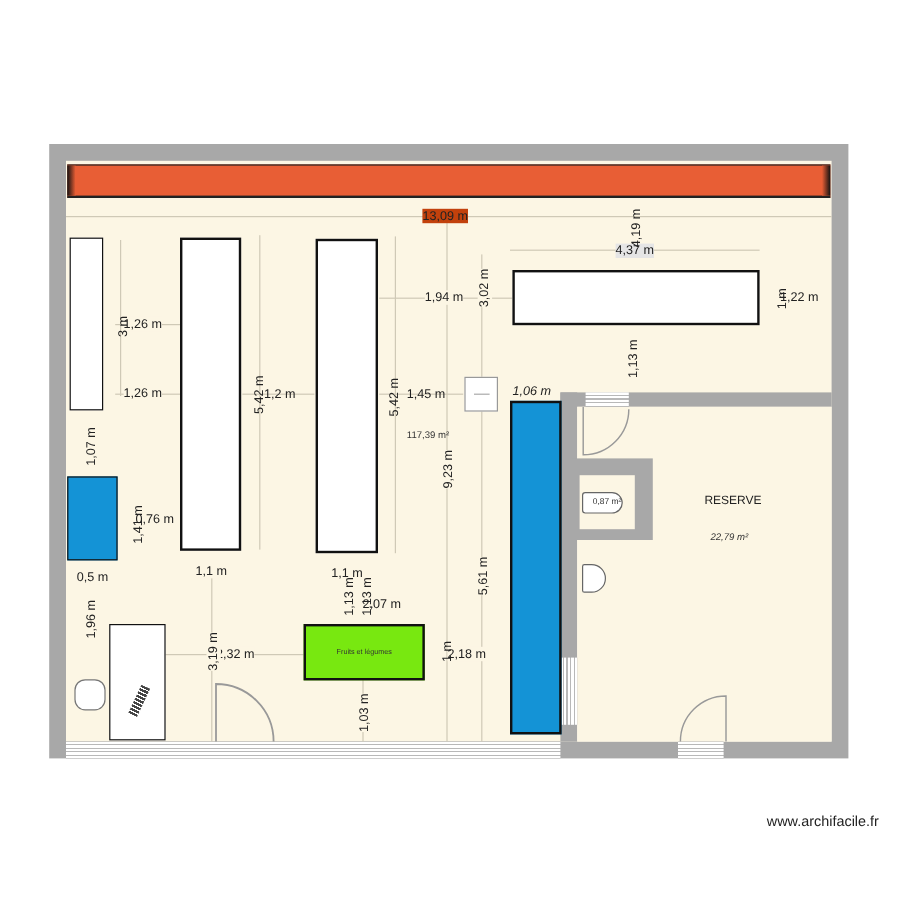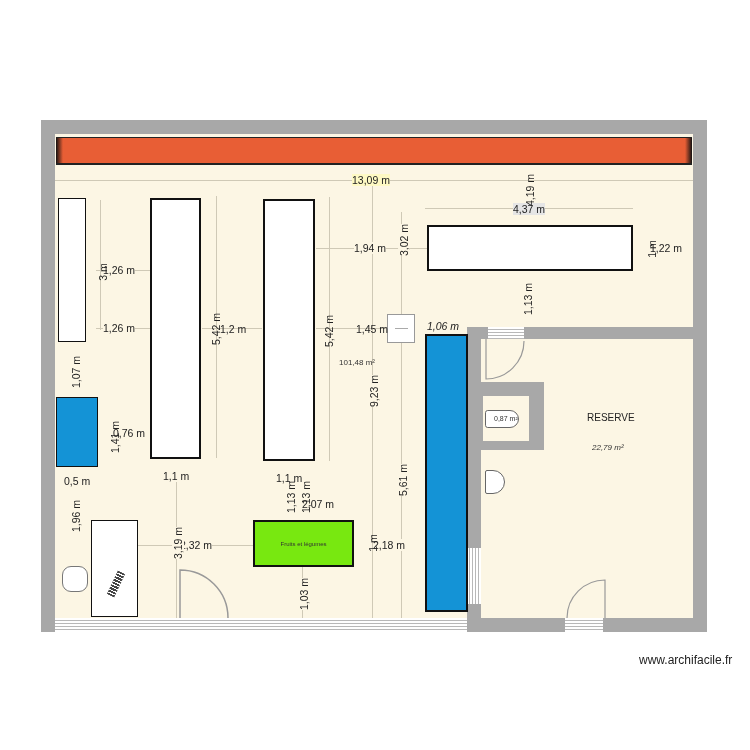--- a/index.html
+++ b/index.html
@@ -86,32 +86,32 @@
   <path d="M2 0 L2 40 A38 38 0 0 0 40 2" fill="none" stroke="#999" stroke-width="1.2"></path>
 </svg>
 <svg class="abs" style="left:563px;top:578px;" width="44" height="42">
   <path d="M42 40 L42 2 A38 38 0 0 0 4 40" fill="none" stroke="#999" stroke-width="1.2"></path>
 </svg>
 
 <div class="abs" style="left:485px;top:410px;width:34px;height:18px;border:1px solid #666;border-radius:3px 10px 10px 3px;background:#fff;box-sizing:border-box;"></div>
 <div class="abs" style="left:485px;top:470px;width:20px;height:24px;border:1px solid #666;border-radius:2px 12px 12px 2px;background:#fff;box-sizing:border-box;"></div>
 <span class="small abs" style="left:494px;top:415px;font-size:7px;">0,87 m²</span>
 
-<span class="abs small" style="left:339px;top:358px;font-size:8px;">101,48 m²</span>
+<span class="abs small" style="left:339px;top:358px;font-size:8px;">117,39 m²</span>
 <span class="abs" style="left:587px;top:412px;font-size:10px;color:#222;">RESERVE</span>
 <span class="abs small" style="left:592px;top:443px;font-style:italic;">22,79 m²</span>
 
-<span class="dim" style="left:352px;top:174px;background:#fef9c3;">13,09 m</span>
+<span class="dim" style="left:352px;top:174px;background:#c2410c;">13,09 m</span>
 <span class="dim" style="left:513px;top:203px;background:#e5e5e5;">4,37 m</span>
 <span class="dim" style="left:354px;top:242px;background:#fcf6e4;">1,94 m</span>
 <span class="dim" style="left:650px;top:242px;">1,22 m</span>
 <span class="dim" style="left:103px;top:264px;background:#fcf6e4;">1,26 m</span>
 <span class="dim" style="left:103px;top:322px;background:#fcf6e4;">1,26 m</span>
 <span class="dim" style="left:220px;top:323px;">1,2 m</span>
-<span class="dim" style="left:356px;top:323px;text-align:right;">1,45 m</span>
+<span class="dim" style="left:339px;top:323px;text-align:right;">1,45 m</span>
 <span class="dim" style="left:427px;top:320px;font-style:italic;">1,06 m</span>
 <span class="dim" style="left:113px;top:427px;background:#fcf6e4;">0,76 m</span>
 <span class="dim" style="left:64px;top:475px;background:#fcf6e4;">0,5 m</span>
 <span class="dim" style="left:163px;top:470px;background:#fcf6e4;">1,1 m</span>
 <span class="dim" style="left:276px;top:472px;">1,1 m</span>
 <span class="dim" style="left:286px;top:498px;background:#fcf6e4;margin-left:16px;">2,07 m</span>
 <span class="dim" style="left:180px;top:539px;background:#fcf6e4;">2,32 m</span>
 <span class="dim" style="left:373px;top:539px;background:#fcf6e4;">2,18 m</span>
 
 <span class="dim v" style="left:514px;top:184px;">4,19 m</span>
@@ -125,13 +125,13 @@
 <span class="dim v" style="left:99px;top:431px;">1,41 m</span>
 <span class="dim v" style="left:358px;top:385px;background:#fcf6e4;">9,23 m</span>
 <span class="dim v" style="left:387px;top:474px;background:#fcf6e4;">5,61 m</span>
 <span class="dim v" style="left:275px;top:491px;">1,13 m</span>
 <span class="dim v" style="left:290px;top:491px;">1,13 m</span>
 <span class="dim v" style="left:60px;top:510px;background:#fcf6e4;">1,96 m</span>
 <span class="dim v" style="left:162px;top:537px;background:#fcf6e4;">3,19 m</span>
 <span class="dim v" style="left:364px;top:537px;">1 m</span>
 <span class="dim v" style="left:288px;top:588px;background:#fcf6e4;">1,03 m</span>
 
-<span class="wm" style="left:639px;top:653px;">www.archifacile.fr</span>
+<span class="wm" style="left:639px;top:677px;">www.archifacile.fr</span>
 
 </body></html>

